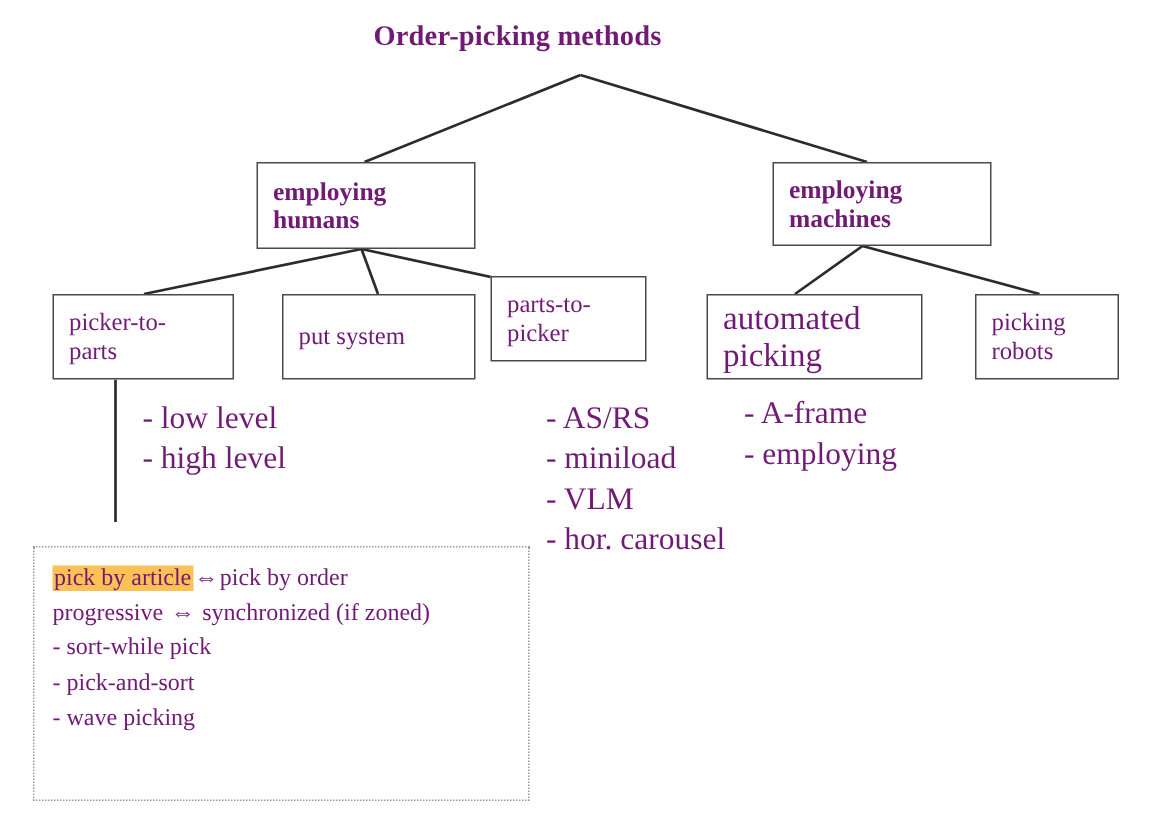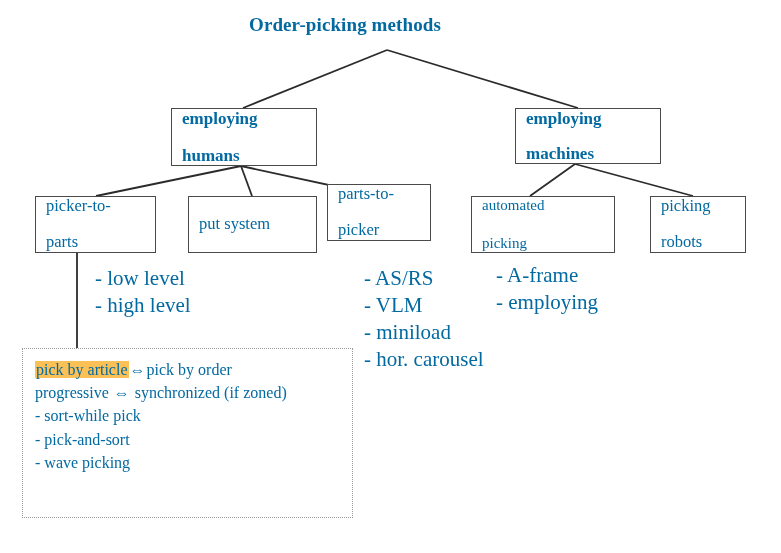--- a/index.html
+++ b/index.html
@@ -7,37 +7,37 @@
     padding: 0;
     background: #ffffff;
   }
   #page {
     position: relative;
     width: 781px;
     height: 553px;
     background: #ffffff;
     overflow: hidden;
     font-family: "Liberation Serif", "DejaVu Serif", serif;
-    color: #0369a1;
+    color: #701a75;
   }
   #edges {
     position: absolute;
     left: 0; top: 0;
     width: 781px;
     height: 553px;
     pointer-events: none;
   }
   .node {
     position: absolute;
     box-sizing: border-box;
     border: 1.4px solid #4a4a4a;
     background: #ffffff;
     display: flex;
     flex-direction: column;
-    justify-content: space-between;
+    justify-content: center;
     align-items: flex-start;
     padding-left: 10px;
     line-height: 1.13;
   }
   .node .line {
     display: block;
     white-space: pre;
   }
   .node.bold .line {
     font-weight: bold;
@@ -119,48 +119,48 @@
   <div class="node" style="left:35px; top:196px; width:121px; height:57px; font-size:16.5px;">
     <span class="line">picker-to-</span>
     <span class="line">parts</span>
   </div>
 
   <div class="node" style="left:327px; top:184px; width:104px; height:57px; font-size:16.5px;">
     <span class="line">parts-to-</span>
     <span class="line">picker</span>
   </div>
 
-  <div class="node" style="left:471px; top:196px; width:144px; height:57px; font-size:15px;">
+  <div class="node" style="left:471px; top:196px; width:144px; height:57px; font-size:22px;">
     <span class="line">automated</span>
     <span class="line">picking</span>
   </div>
 
   <div class="node" style="left:650px; top:196px; width:96px; height:57px; font-size:16.5px;">
     <span class="line">picking</span>
     <span class="line">robots</span>
   </div>
 
   <div class="bullets" style="left:95px; top:265px;">
     <span class="line">- low level</span>
     <span class="line">- high level</span>
   </div>
 
   <div class="bullets" style="left:364px; top:265px;">
     <span class="line">- AS/RS</span>
+    <span class="line">- miniload</span>
     <span class="line">- VLM</span>
-    <span class="line">- miniload</span>
     <span class="line">- hor. carousel</span>
   </div>
 
   <div class="bullets" style="left:496px; top:262px;">
     <span class="line">- A-frame</span>
     <span class="line">- employing</span>
   </div>
 
-  <div class="dottedbox" style="left:22px; top:348px; width:331px; height:170px;">
+  <div class="dottedbox" style="left:22px; top:364px; width:331px; height:170px;">
 
     <span class="row"><span class="hl">pick by article</span><span class="arrow">⇔</span><span>pick by order</span></span>
 
 
     <span class="row"><span>progressive </span><span class="arrow">⇔</span><span> synchronized (if zoned)</span></span>
 
     <span class="row">- sort-while pick</span>
     <span class="row">- pick-and-sort</span>
     <span class="row">- wave picking</span>
   </div>

